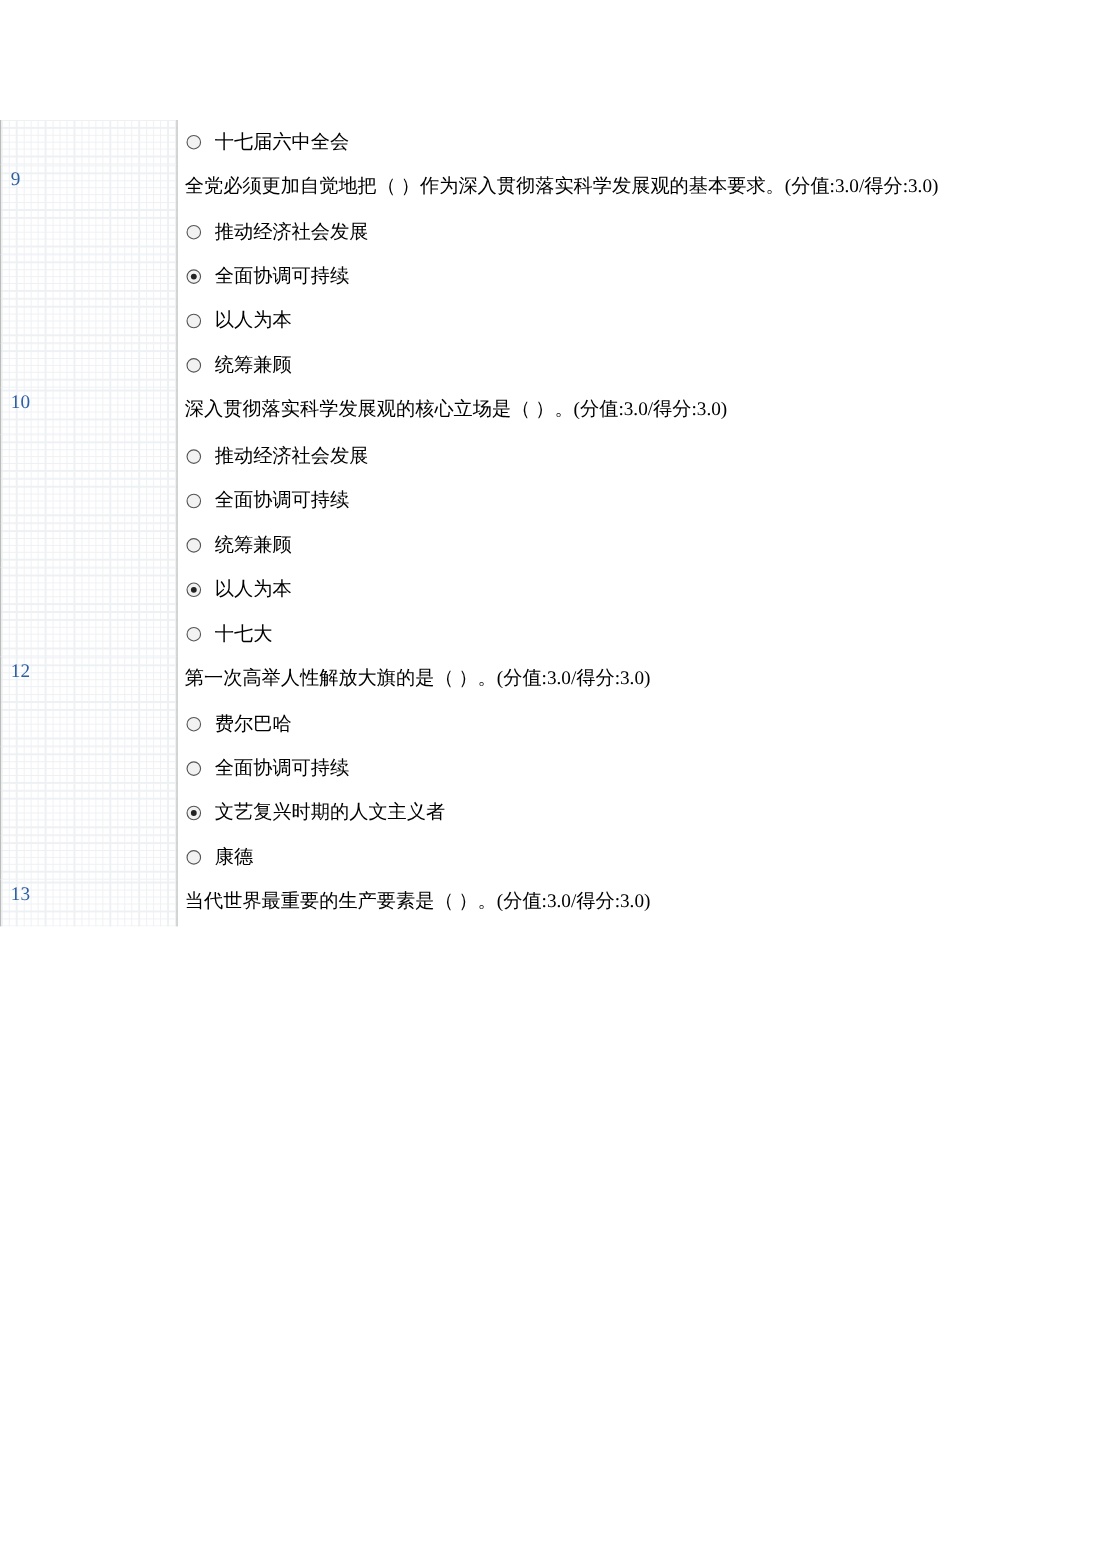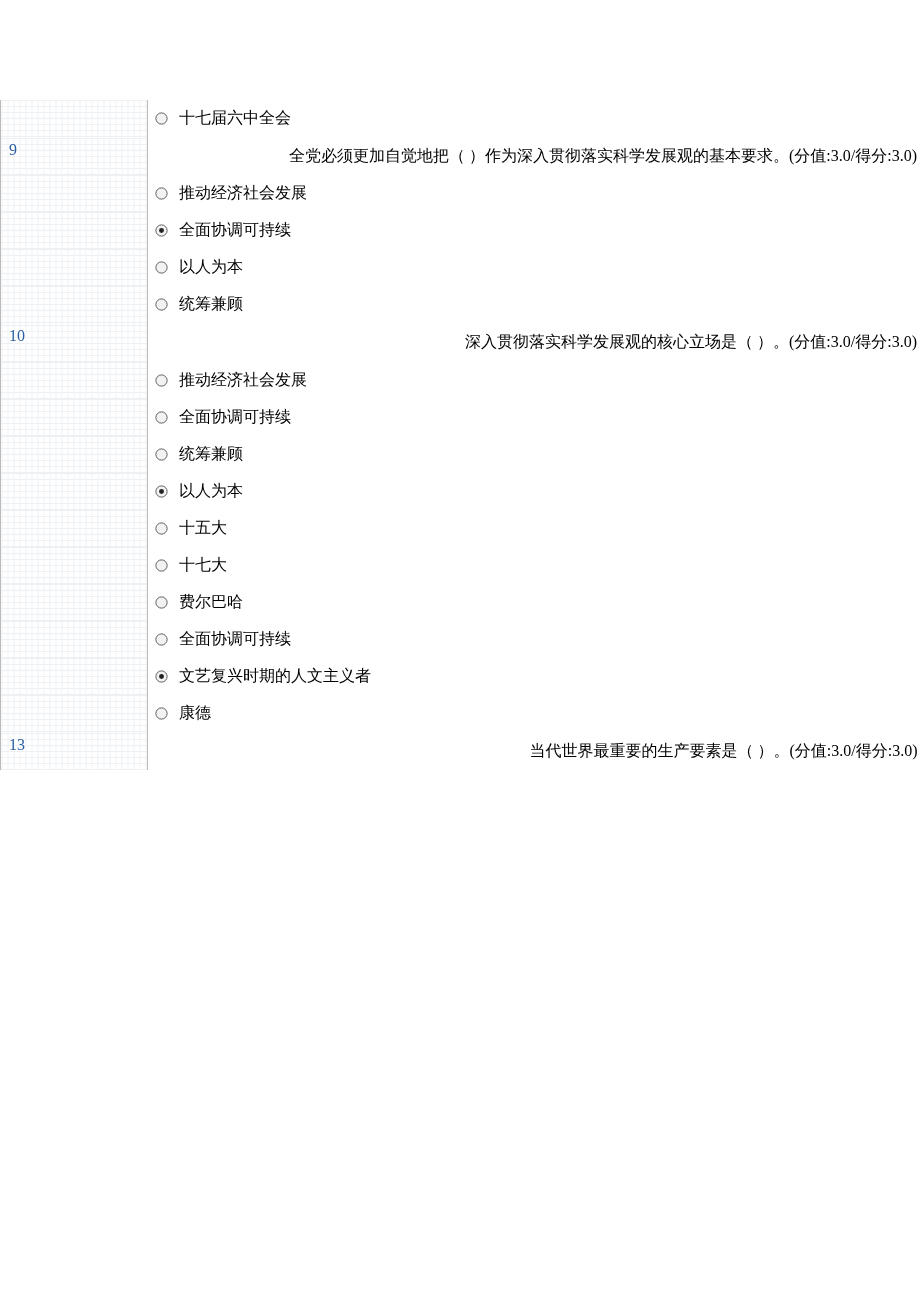--- a/index.html
+++ b/index.html
@@ -27,21 +27,20 @@
     border-right: 1px solid #bbb;
     background-image: repeating-linear-gradient(90deg, #eef1f4 0 1px, transparent 1px 6px),
                       repeating-linear-gradient(0deg, #eef1f4 0 1px, transparent 1px 6px);
   }
   td.content-col {
     vertical-align: top;
     padding: 4px 2px 4px 6px;
   }
   td.content-col.stem {
     line-height: 1.9;
-    text-align: right;
   }
   .option-row td.content-col {
     padding-top: 8px;
     padding-bottom: 8px;
   }
   .radio {
     display: inline-block;
     vertical-align: middle;
     margin-right: 10px;
   }
@@ -127,27 +126,25 @@
           <td class="num-col blank"></td>
           <td class="content-col"><span class="radio"><svg width="15" height="15" viewBox="0 0 16 16">
                 <circle cx="8" cy="8" r="6" fill="#f2f2f2" stroke="#555" stroke-width="1"></circle>
                 <circle cx="8" cy="8" r="2.6" fill="#222"></circle>
               </svg></span><span class="opt-text">以人为本</span></td>
         </tr>
         <tr class="option-row">
           <td class="num-col blank"></td>
           <td class="content-col"><span class="radio"><svg width="15" height="15" viewBox="0 0 16 16">
                 <circle cx="8" cy="8" r="6" fill="#f2f2f2" stroke="#555" stroke-width="1"></circle>
-              </svg></span><span class="opt-text">十五大</span></td>
+              </svg></span><span class="opt-text">十七大</span></td>
         </tr>
-        <tr class="option-row">
-          <td class="num-col blank"></td>
-          <td class="content-col"><span class="radio"><svg width="15" height="15" viewBox="0 0 16 16">
-                <circle cx="8" cy="8" r="6" fill="#f2f2f2" stroke="#555" stroke-width="1"></circle>
-              </svg></span><span class="opt-text">十七大</span></td>
+        <tr>
+          <td class="num-col">12</td>
+          <td class="content-col stem">第一次高举人性解放大旗的是（  ）。(分值:3.0/得分:3.0)</td>
         </tr>
         <tr class="option-row">
           <td class="num-col blank"></td>
           <td class="content-col"><span class="radio"><svg width="15" height="15" viewBox="0 0 16 16">
                 <circle cx="8" cy="8" r="6" fill="#f2f2f2" stroke="#555" stroke-width="1"></circle>
               </svg></span><span class="opt-text">费尔巴哈</span></td>
         </tr>
         <tr class="option-row">
           <td class="num-col blank"></td>
           <td class="content-col"><span class="radio"><svg width="15" height="15" viewBox="0 0 16 16">

